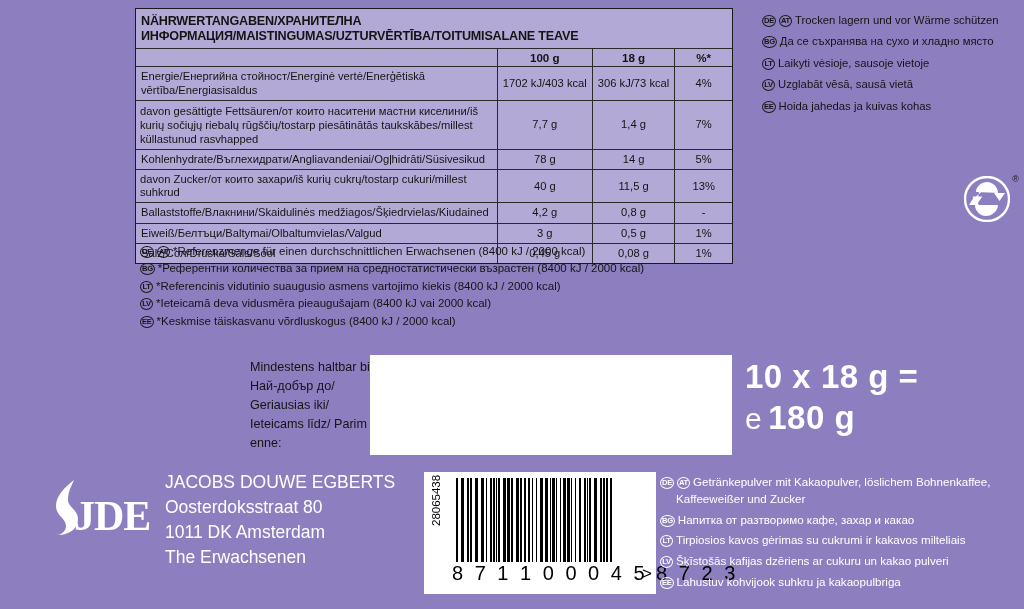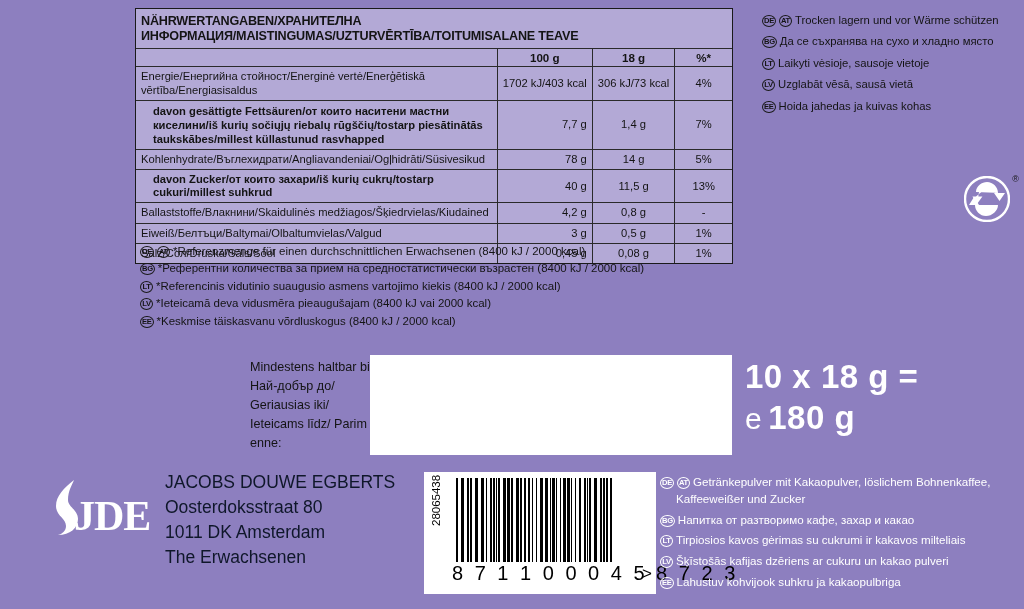--- a/index.html
+++ b/index.html
@@ -44,39 +44,39 @@
     font-weight: normal;
     text-align: left;
   }
   .nutrition tr:last-child td { border-bottom: none; }
   .nutrition .c-name { width: 62%; }
   .nutrition .c-100, .nutrition .c-18, .nutrition .c-pct {
     text-align: center;
     border-left: 1px solid #2a2a2a;
     white-space: nowrap;
   }
-  .nutrition .c-100 { width: 15%; text-align: right; }
+  .nutrition .c-100 { width: 15%; }
   .nutrition .c-18  { width: 13%; }
   .nutrition .c-pct { width: 10%; }
   .nutrition .title-row td {
     font-size: 12.6px;
     font-weight: bold;
     letter-spacing: -0.2px;
     padding: 5px 5px 4px 5px;
     border-bottom: 1px solid #2a2a2a;
   }
   .nutrition .head-row td {
     font-weight: bold;
     font-size: 11.6px;
     text-align: center;
     padding-top: 2px;
     padding-bottom: 2px;
   }
   .nutrition .head-row td.c-name { border-left: none; }
-  .nutrition .sub { padding-left: 17px; font-weight: bold; }
+  .nutrition .sub { padding-left: 4px; }
   .nutrition .two-line { line-height: 1.25; }
 
   
   .footnotes {
     position: absolute;
     left: 140px;
     top: 243px;
     width: 620px;
     font-size: 11.5px;
     line-height: 1.52;
@@ -186,21 +186,21 @@
     top: 0px;
     width: 34px;
     height: 58px;
   }
 
   
   .address {
     position: absolute;
     left: 165px;
     top: 470px;
-    color: #0f172a;
+    color: #ffffff;
     font-size: 17.5px;
     line-height: 1.42;
   }
   .address .b { font-weight: normal; }
 
   
   .barcode {
     position: absolute;
     left: 424px;
     top: 472px;

